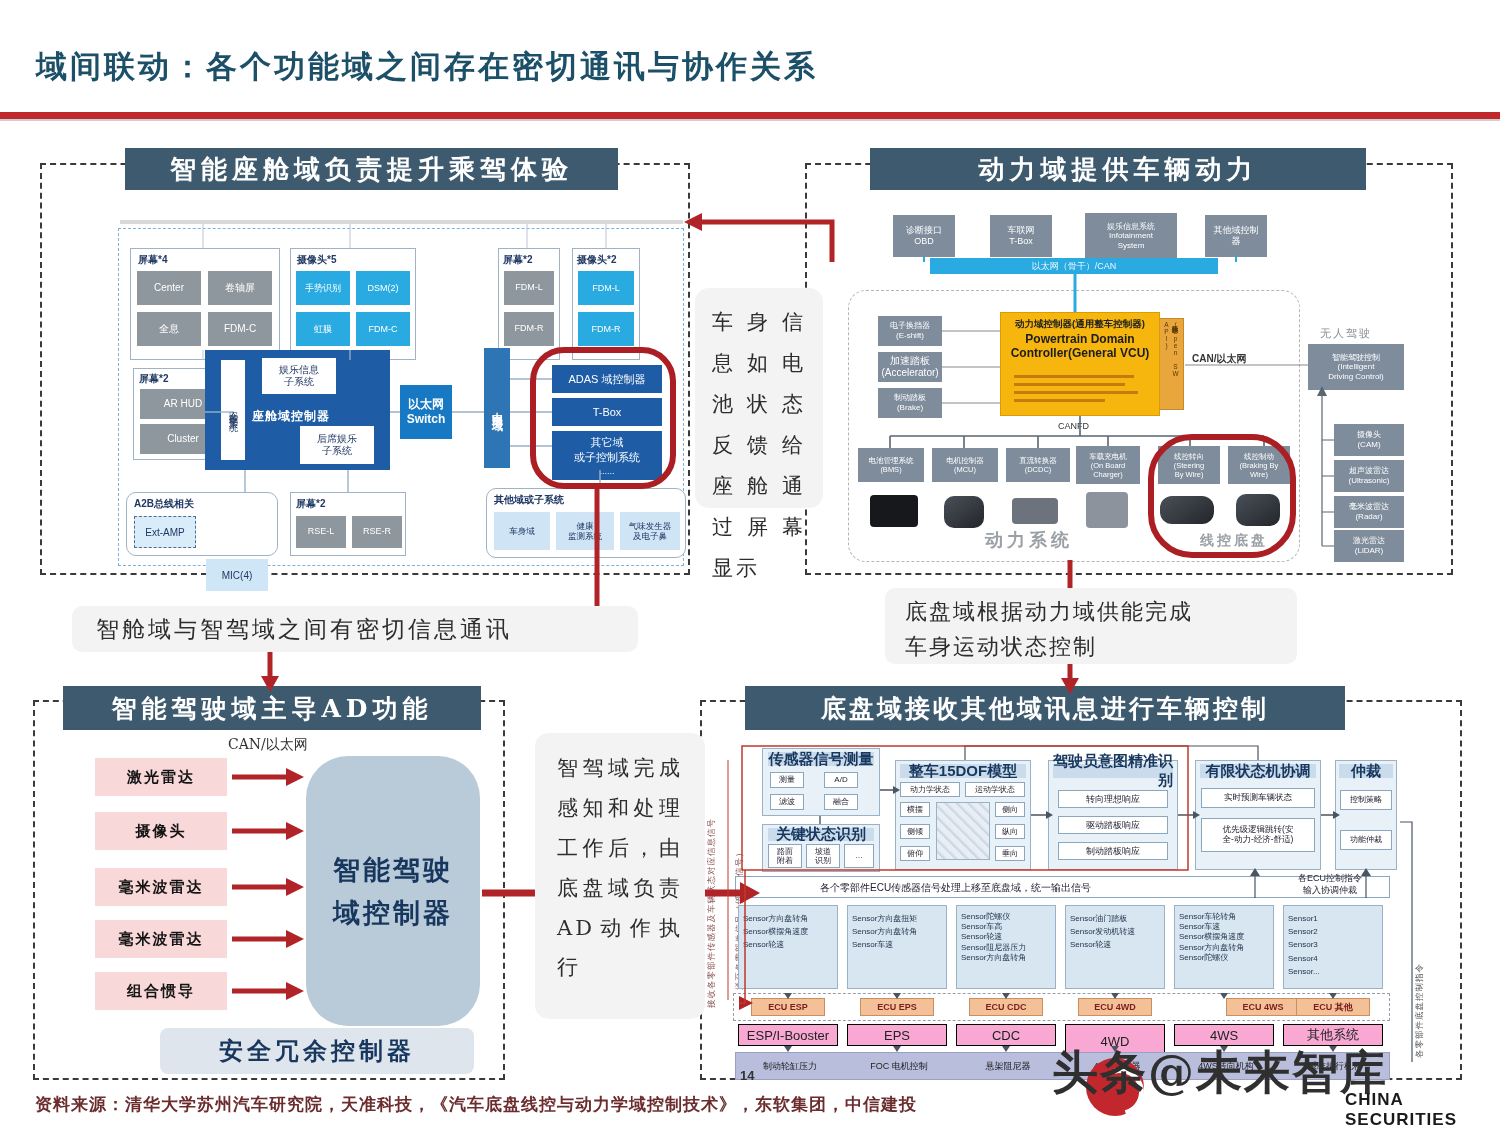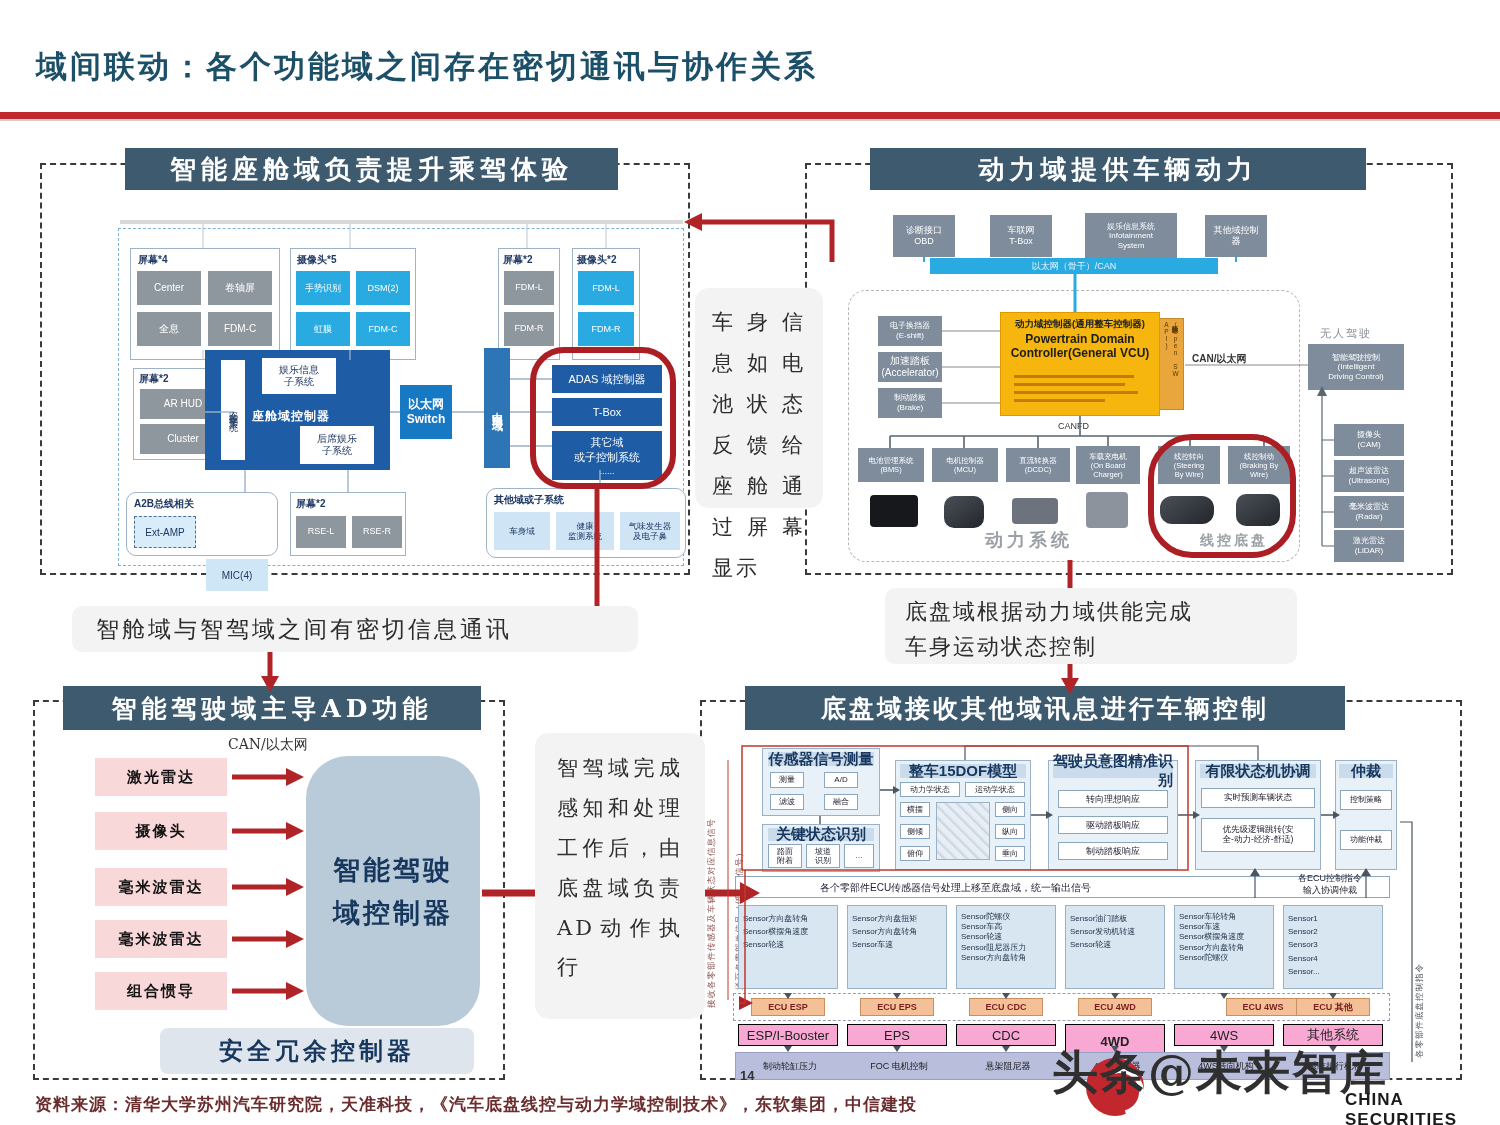--- a/index.html
+++ b/index.html
@@ -316,21 +316,21 @@
   <div class="abs ecu" style="left:751px;top:998px;width:74px;height:18px;">ECU  ESP</div>
   <div class="abs ecu" style="left:860px;top:998px;width:74px;height:18px;">ECU  EPS</div>
   <div class="abs ecu" style="left:969px;top:998px;width:74px;height:18px;">ECU  CDC</div>
   <div class="abs ecu" style="left:1078px;top:998px;width:74px;height:18px;">ECU  4WD</div>
   <div class="abs ecu" style="left:1187px;top:998px;width:74px;height:18px;margin-left:39px;">ECU  4WS</div>
   <div class="abs ecu" style="left:1296px;top:998px;width:74px;height:18px;">ECU  其他</div>
 
   <div class="abs mrow" style="left:738px;top:1024px;width:100px;height:22px;">ESP/I-Booster</div>
   <div class="abs mrow" style="left:847px;top:1024px;width:100px;height:22px;">EPS</div>
   <div class="abs mrow" style="left:956px;top:1024px;width:100px;height:22px;">CDC</div>
-  <div class="abs mrow" style="left:1065px;top:1024px;width:100px;height:34px;font-weight:bold;">4WD</div>
+  <div class="abs mrow" style="left:1065px;top:1024px;width:100px;height:34px;">4WD</div>
   <div class="abs mrow" style="left:1174px;top:1024px;width:100px;height:22px;">4WS</div>
   <div class="abs mrow" style="left:1283px;top:1024px;width:100px;height:22px;">其他系统</div>
 
   <div class="abs" style="left:735px;top:1052px;width:655px;height:28px;background:#b9bedd;border:1px solid #9aa0c5;"></div>
   <div class="abs" style="left:742px;top:1060px;width:96px;text-align:center;font-size:9px;color:#222;">制动轮缸压力</div>
   <div class="abs" style="left:851px;top:1060px;width:96px;text-align:center;font-size:9px;color:#222;">FOC 电机控制</div>
   <div class="abs" style="left:960px;top:1060px;width:96px;text-align:center;font-size:9px;color:#222;">悬架阻尼器</div>
   <div class="abs" style="left:1069px;top:1060px;width:96px;text-align:center;font-size:9px;color:#222;">4WD离合器</div>
   <div class="abs" style="left:1178px;top:1060px;width:96px;text-align:center;font-size:9px;color:#222;">4WS转向机构</div>
   <div class="abs" style="left:1287px;top:1060px;width:96px;text-align:center;font-size:9px;color:#222;">系统执行机构</div>

